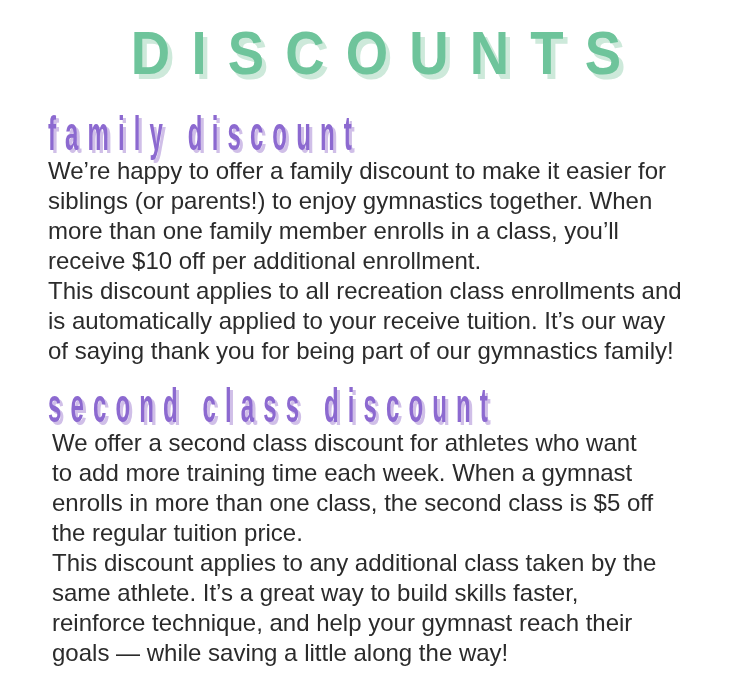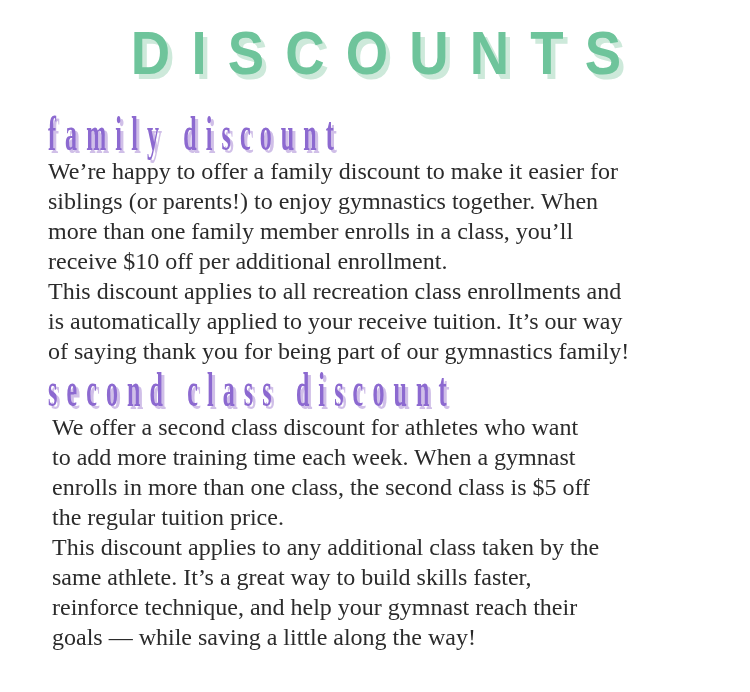--- a/index.html
+++ b/index.html
@@ -29,23 +29,23 @@
     white-space: nowrap;
     color: var(--title-color, #6ec49b);
     text-shadow: 5px 5px 0 var(--title-shadow, #cde9da);
   }
   .main-title .squeeze {
     display: inline-block;
     transform: scaleX(0.88);
     transform-origin: center;
   }
 
-  .section { padding: 0 48px; font-family: Liberation Serif, serif; }
+  .section { padding: 0 48px; }
   .section-family  { margin-top: 26px; }
-  .section-second  { }
+  .section-second  { margin-top: 16px; }
 
   .section-heading {
     font-size: 48px;
     font-weight: 700;
     line-height: 48px;
     color: var(--heading-color, #8c69d0);
     white-space: nowrap;
   }
   .section-heading .squeeze {
     display: inline-block;

